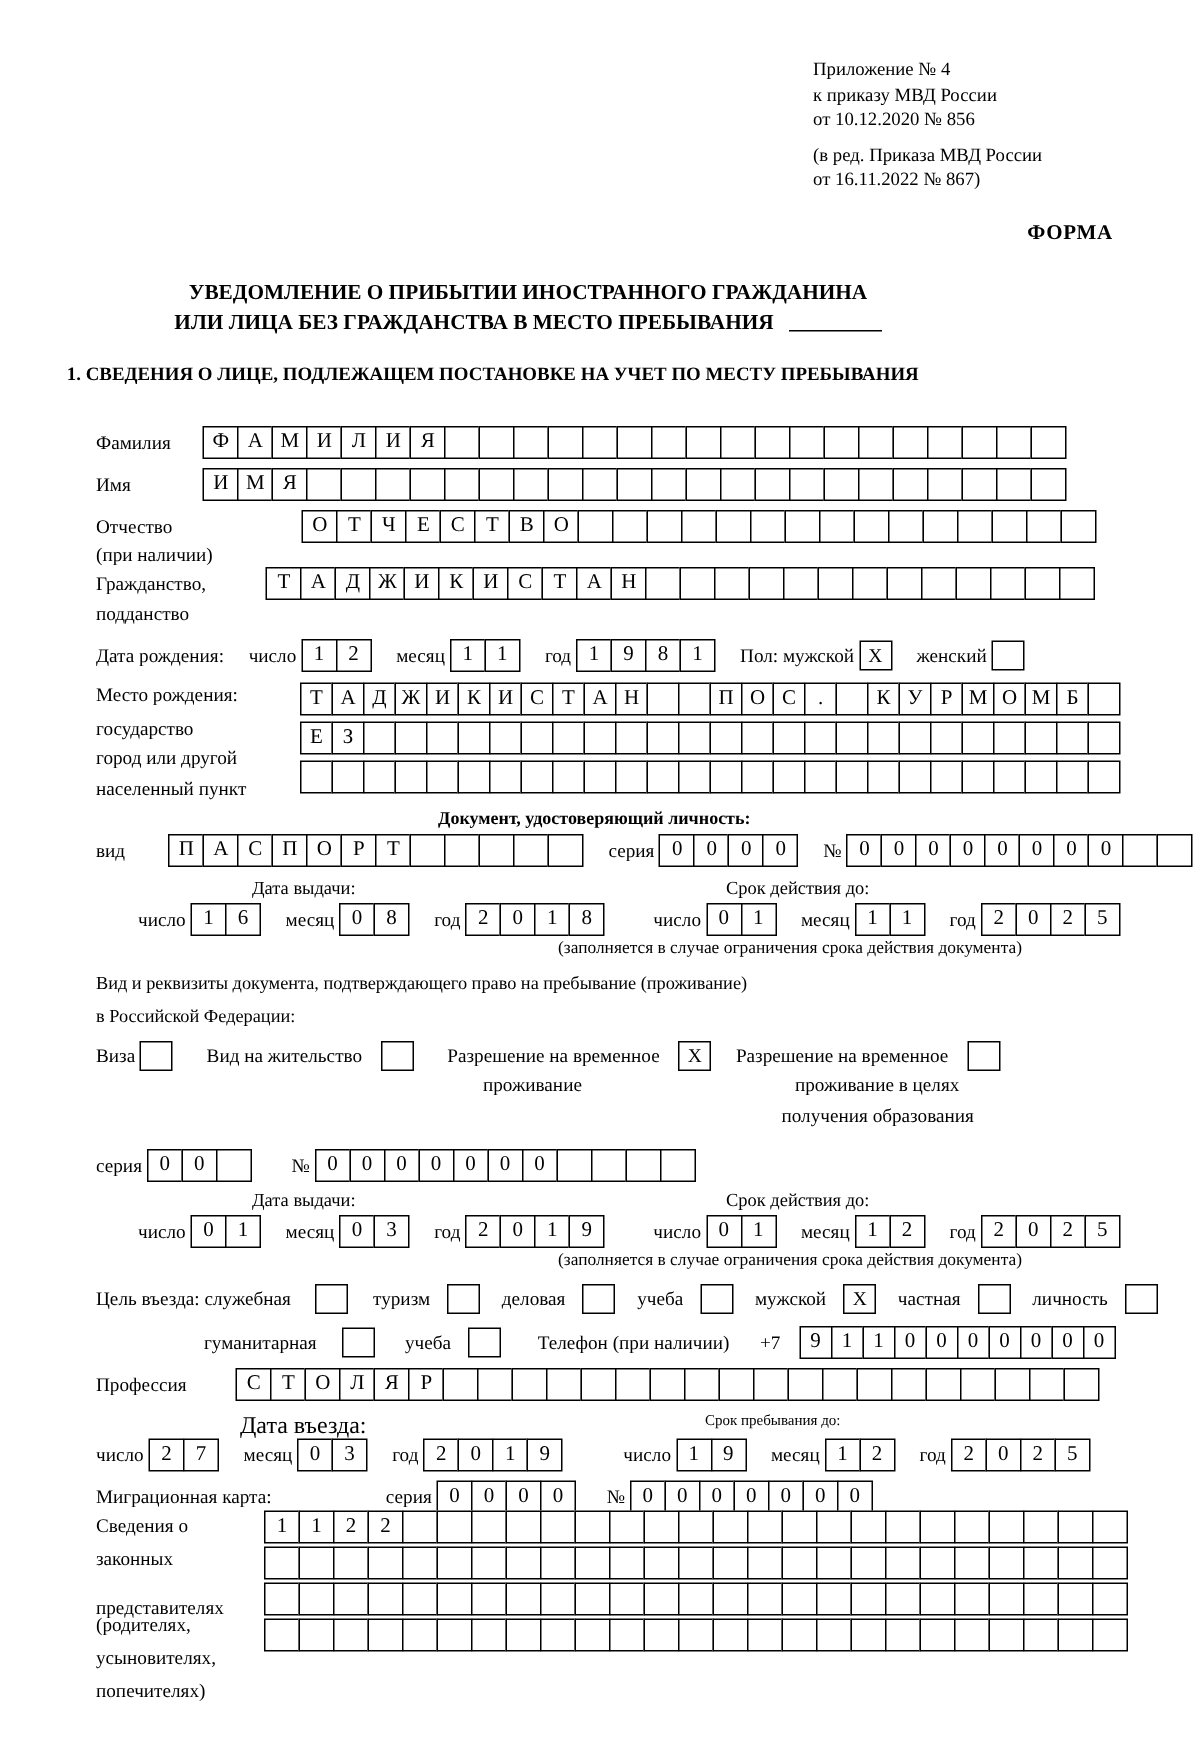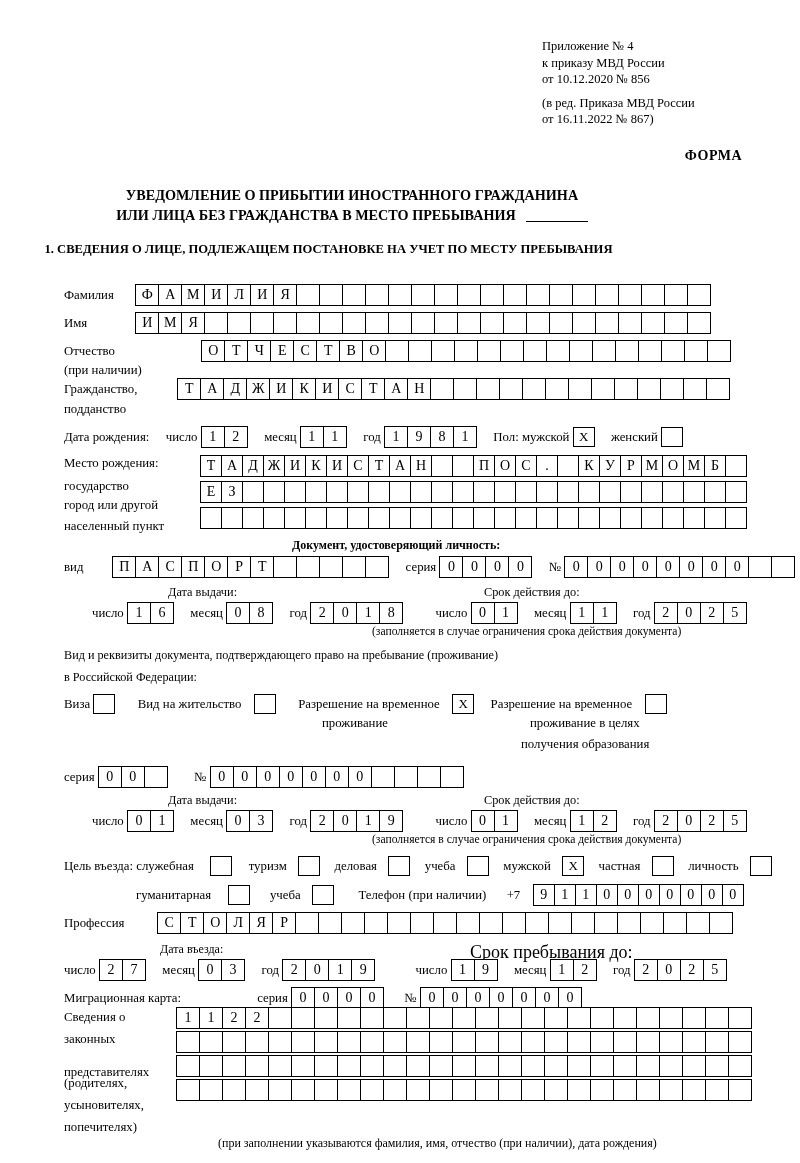--- a/index.html
+++ b/index.html
@@ -269,22 +269,22 @@
     <span class="lbl">+7</span>
     <span style="display:inline-block;width:6px;"></span>
     <span class="cells" id="cells-phone"><span class="c first sm">9</span><span class="c sm">1</span><span class="c sm">1</span><span class="c sm">0</span><span class="c sm">0</span><span class="c sm">0</span><span class="c sm">0</span><span class="c sm">0</span><span class="c sm">0</span><span class="c sm">0</span></span>
   </div>
 
   <div class="row" style="top:912px;left:64px;">
     <span class="lbl" style="width:90px;">Профессия</span>
     <span class="cells" id="cells-prof"><span class="c first">С</span><span class="c">Т</span><span class="c">О</span><span class="c">Л</span><span class="c">Я</span><span class="c">Р</span><span class="c"></span><span class="c"></span><span class="c"></span><span class="c"></span><span class="c"></span><span class="c"></span><span class="c"></span><span class="c"></span><span class="c"></span><span class="c"></span><span class="c"></span><span class="c"></span><span class="c"></span><span class="c"></span><span class="c"></span><span class="c"></span><span class="c"></span><span class="c"></span><span class="c"></span></span>
   </div>
 
-  <div class="row" style="top:942px;left:160px;font-size:12px;">Дата въезда:</div>
-  <div class="row" style="top:942px;left:470px;font-size:18px;">Срок пребывания до:</div>
+  <div class="row" style="top:942px;left:160px;font-size:16px;">Дата въезда:</div>
+  <div class="row" style="top:942px;left:470px;font-size:10px;">Срок пребывания до:</div>
 
   <div class="row" style="top:959px;left:64px;">
     <span class="lbl">число</span>
     <span class="cells" id="cells-ed"><span class="c first">2</span><span class="c">7</span></span>
     <span class="gapspace"></span>
     <span class="lbl">месяц</span>
     <span class="cells" id="cells-em"><span class="c first">0</span><span class="c">3</span></span>
     <span class="gapspace"></span>
     <span class="lbl">год</span>
     <span class="cells" id="cells-ey"><span class="c first">2</span><span class="c">0</span><span class="c">1</span><span class="c">9</span></span>
@@ -321,15 +321,14 @@
   <div class="row" style="top:1031px;left:176px;">
     <span class="cells" id="cells-rep2"><span class="c first"></span><span class="c"></span><span class="c"></span><span class="c"></span><span class="c"></span><span class="c"></span><span class="c"></span><span class="c"></span><span class="c"></span><span class="c"></span><span class="c"></span><span class="c"></span><span class="c"></span><span class="c"></span><span class="c"></span><span class="c"></span><span class="c"></span><span class="c"></span><span class="c"></span><span class="c"></span><span class="c"></span><span class="c"></span><span class="c"></span><span class="c"></span><span class="c"></span></span>
   </div>
   <div class="row" style="top:1055px;left:176px;">
     <span class="cells" id="cells-rep3"><span class="c first"></span><span class="c"></span><span class="c"></span><span class="c"></span><span class="c"></span><span class="c"></span><span class="c"></span><span class="c"></span><span class="c"></span><span class="c"></span><span class="c"></span><span class="c"></span><span class="c"></span><span class="c"></span><span class="c"></span><span class="c"></span><span class="c"></span><span class="c"></span><span class="c"></span><span class="c"></span><span class="c"></span><span class="c"></span><span class="c"></span><span class="c"></span><span class="c"></span></span>
   </div>
   <div class="row" style="top:1079px;left:176px;">
     <span class="cells" id="cells-rep4"><span class="c first"></span><span class="c"></span><span class="c"></span><span class="c"></span><span class="c"></span><span class="c"></span><span class="c"></span><span class="c"></span><span class="c"></span><span class="c"></span><span class="c"></span><span class="c"></span><span class="c"></span><span class="c"></span><span class="c"></span><span class="c"></span><span class="c"></span><span class="c"></span><span class="c"></span><span class="c"></span><span class="c"></span><span class="c"></span><span class="c"></span><span class="c"></span><span class="c"></span></span>
   </div>
 
-  <div class="note" style="top:1136px;left:218px;font-size:12px;">(при заполнении указываются фамилия, имя, отчество (при наличии), дата рождения)</div>
 
 </div>
 
 </body></html>

